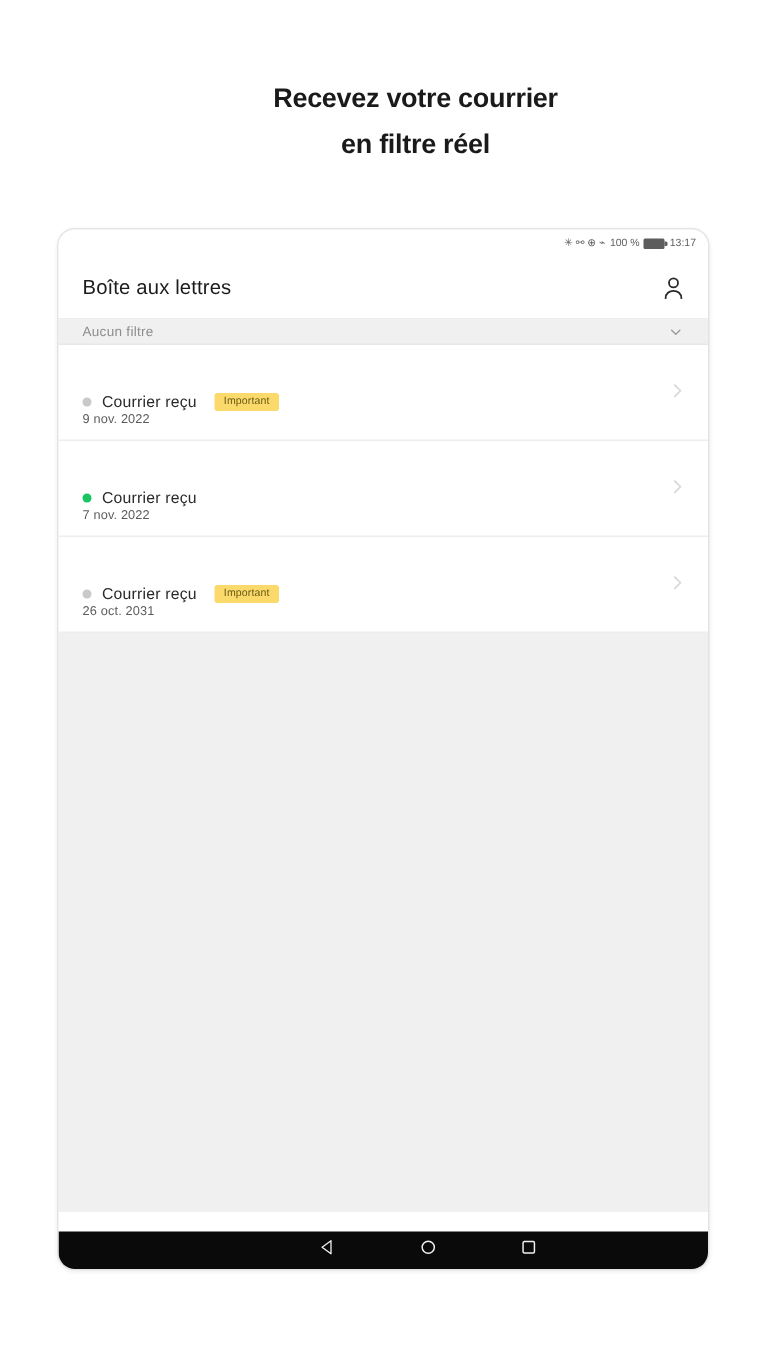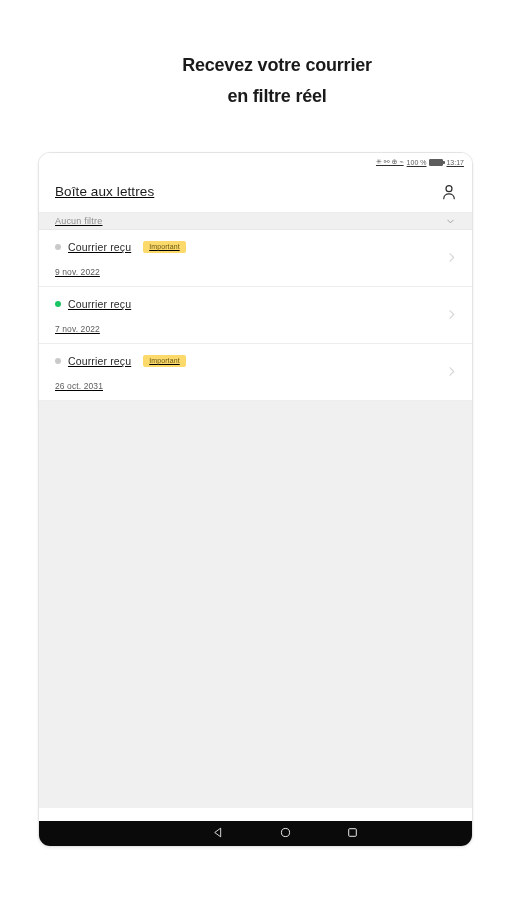--- a/index.html
+++ b/index.html
@@ -40,21 +40,20 @@
     position: absolute;
     left: 38px;
     top: 152px;
     width: 435px;
     height: 695px;
     background: #ffffff;
     border: 1px solid #e4e4e4;
     border-radius: 12px;
     overflow: hidden;
     box-shadow: 0 1px 3px rgba(0,0,0,0.07);
-    text-decoration: underline;
   }
 
   
   .statusbar {
     height: 18px;
     background: #ffffff;
     display: flex;
     align-items: center;
     justify-content: flex-end;
     padding: 0 8px;
@@ -143,20 +142,21 @@
     display: flex;
     align-items: center;
     cursor: pointer;
     min-height: 47px;
   }
   .mail-main { flex: 1 1 auto; min-width: 0; }
   .mail-row1 {
     display: flex;
     align-items: center;
     gap: 7px;
+    margin-top: 21px;
   }
   .status-dot {
     width: 6px;
     height: 6px;
     border-radius: 50%;
     flex: 0 0 auto;
   }
   .dot-read   { background: #c9c9c9; }
   .dot-unread { background: #19c463; }
   .mail-title {
@@ -170,21 +170,21 @@
     font-size: 7px;
     padding: 2px 6px 3px;
     border-radius: 2px;
     letter-spacing: 0.1px;
     margin-left: 5px;
     white-space: nowrap;
   }
   .mail-date {
     font-size: 8.5px;
     color: #5c5c5c;
-    margin-top: 14px;
+    margin-top: 0;
     letter-spacing: 0.1px;
   }
   .chevron-right { width: 13px; height: 13px; flex: 0 0 auto; opacity: 0.35; }
 
   
   .navbar {
     position: absolute;
     left: 0;
     bottom: 0;
     width: 100%;

